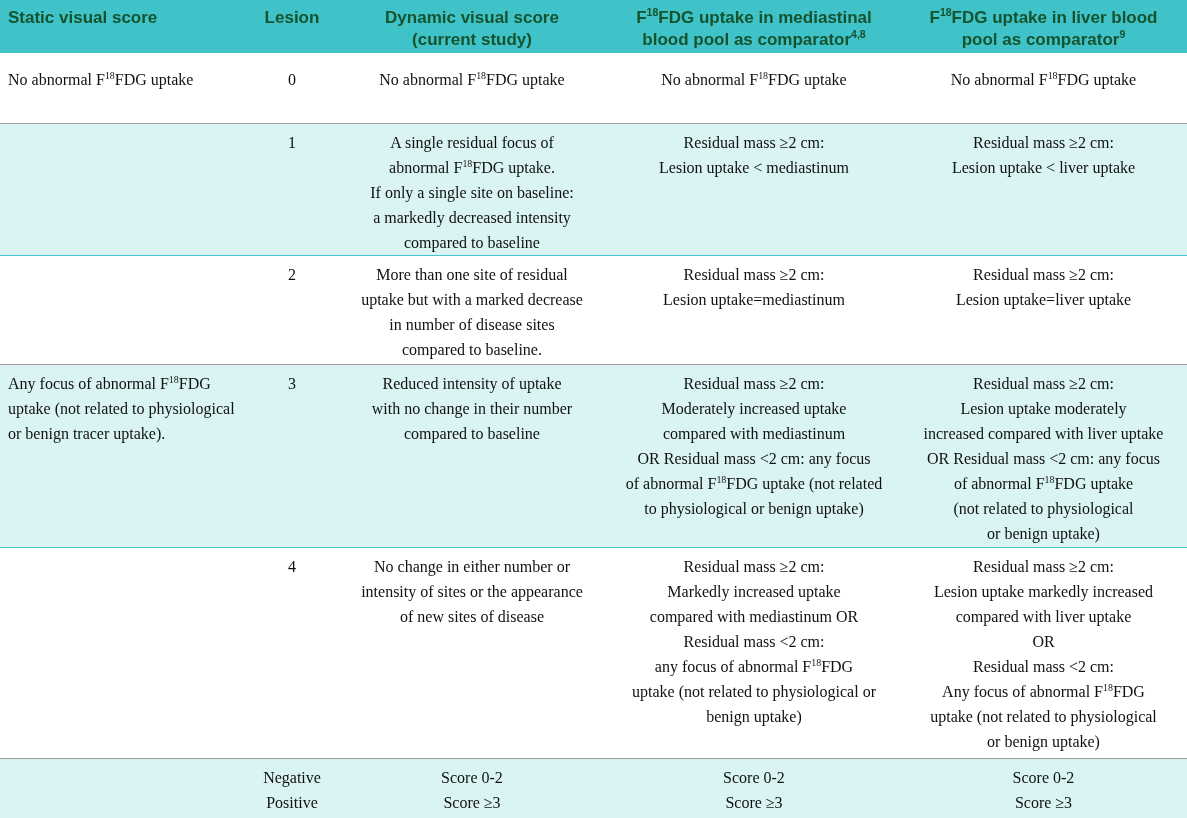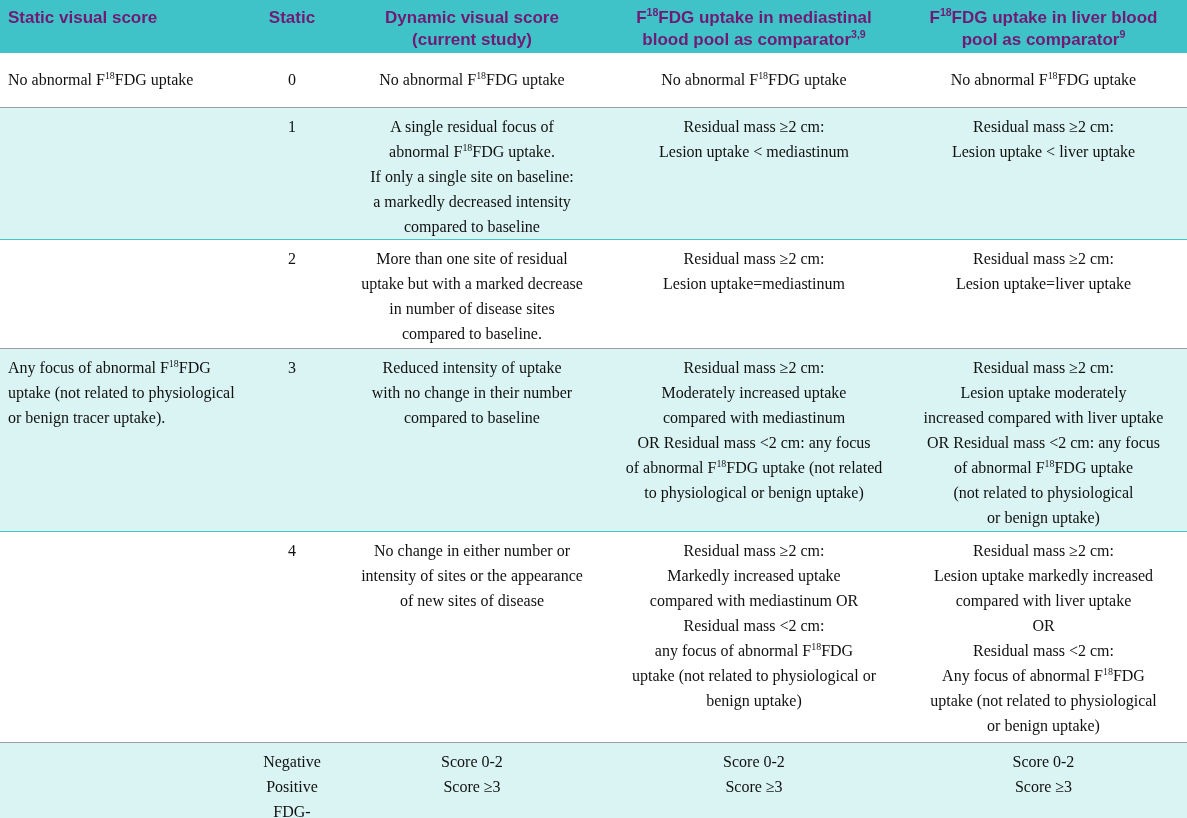--- a/index.html
+++ b/index.html
@@ -11,64 +11,64 @@
   table{
     border-collapse:collapse;table-layout:fixed;
     width:1187px;
   }
   col.c-static{width:248px;}
   col.c-score{width:88px;}
   col.c-dynamic{width:272px;}
   col.c-med{width:292px;}
   col.c-liver{width:287px;}
   th{
-    background:#3fc3c8;color:#701a75;
+    background:#3fc3c8;color:#14532d;
     font-family:"Liberation Sans", sans-serif;
     font-weight:bold;font-size:17px;line-height:22px;
     vertical-align:top;text-align:center;
     padding:7px 4px 0 4px;height:53px;box-sizing:border-box;
   }
   th.static{text-align:left;padding-left:8px;}
   td{
     font-size:16px;line-height:25px;
     vertical-align:top;text-align:center;
     padding:6px 4px 0 4px;box-sizing:border-box;
     background:#ffffff;
   }
   td.static{text-align:left;padding-left:8px;padding-right:2px;}
   tr.shaded td{background:#d9f4f3;border-top:1px solid #9aa0a0;}
   tr.plain td{border-top:1px solid #46c6ca;}
   tr.row0 td{border-top:none;padding-top:14px;}
   tr.footer td{border-bottom:2px solid #2ab6bb;}
   sup{font-size:0.62em;line-height:0;vertical-align:super;text-align:right;}
   tr.hrow{height:53px;}
-  tr.r0{height:54px;}
+  tr.r0{height:70px;}
   tr.r1{height:125px;}
   tr.r2{height:109px;}
   tr.r3{height:183px;}
   tr.r4{height:211px;}
   tr.rf{height:71px;}
 </style>
 </head>
 <body>
 
 <table>
   <colgroup>
     <col class="c-static">
       <col class="c-score">
       <col class="c-dynamic">
       <col class="c-med">
       <col class="c-liver">
   </colgroup>
   <thead>
     <tr class="hrow">
       <th class="static">Static visual score</th>
-      <th>Static</th>
+      <th>Lesion</th>
       <th>Dynamic visual score<br>(current study)</th>
-      <th>F<sup>18</sup>FDG uptake in mediastinal<br>blood pool as comparator<sup>3,9</sup></th>
+      <th>F<sup>18</sup>FDG uptake in mediastinal<br>blood pool as comparator<sup>4,8</sup></th>
       <th>F<sup>18</sup>FDG uptake in liver blood<br>pool as comparator<sup>9</sup></th>
     </tr>
   </thead>
   <tbody>
     <tr class="r0 row0 plain">
       <td class="static">No abnormal F<sup>18</sup>FDG uptake</td>
       <td>0</td>
       <td>No abnormal F<sup>18</sup>FDG uptake</td>
       <td>No abnormal F<sup>18</sup>FDG uptake</td>
       <td>No abnormal F<sup>18</sup>FDG uptake</td>

